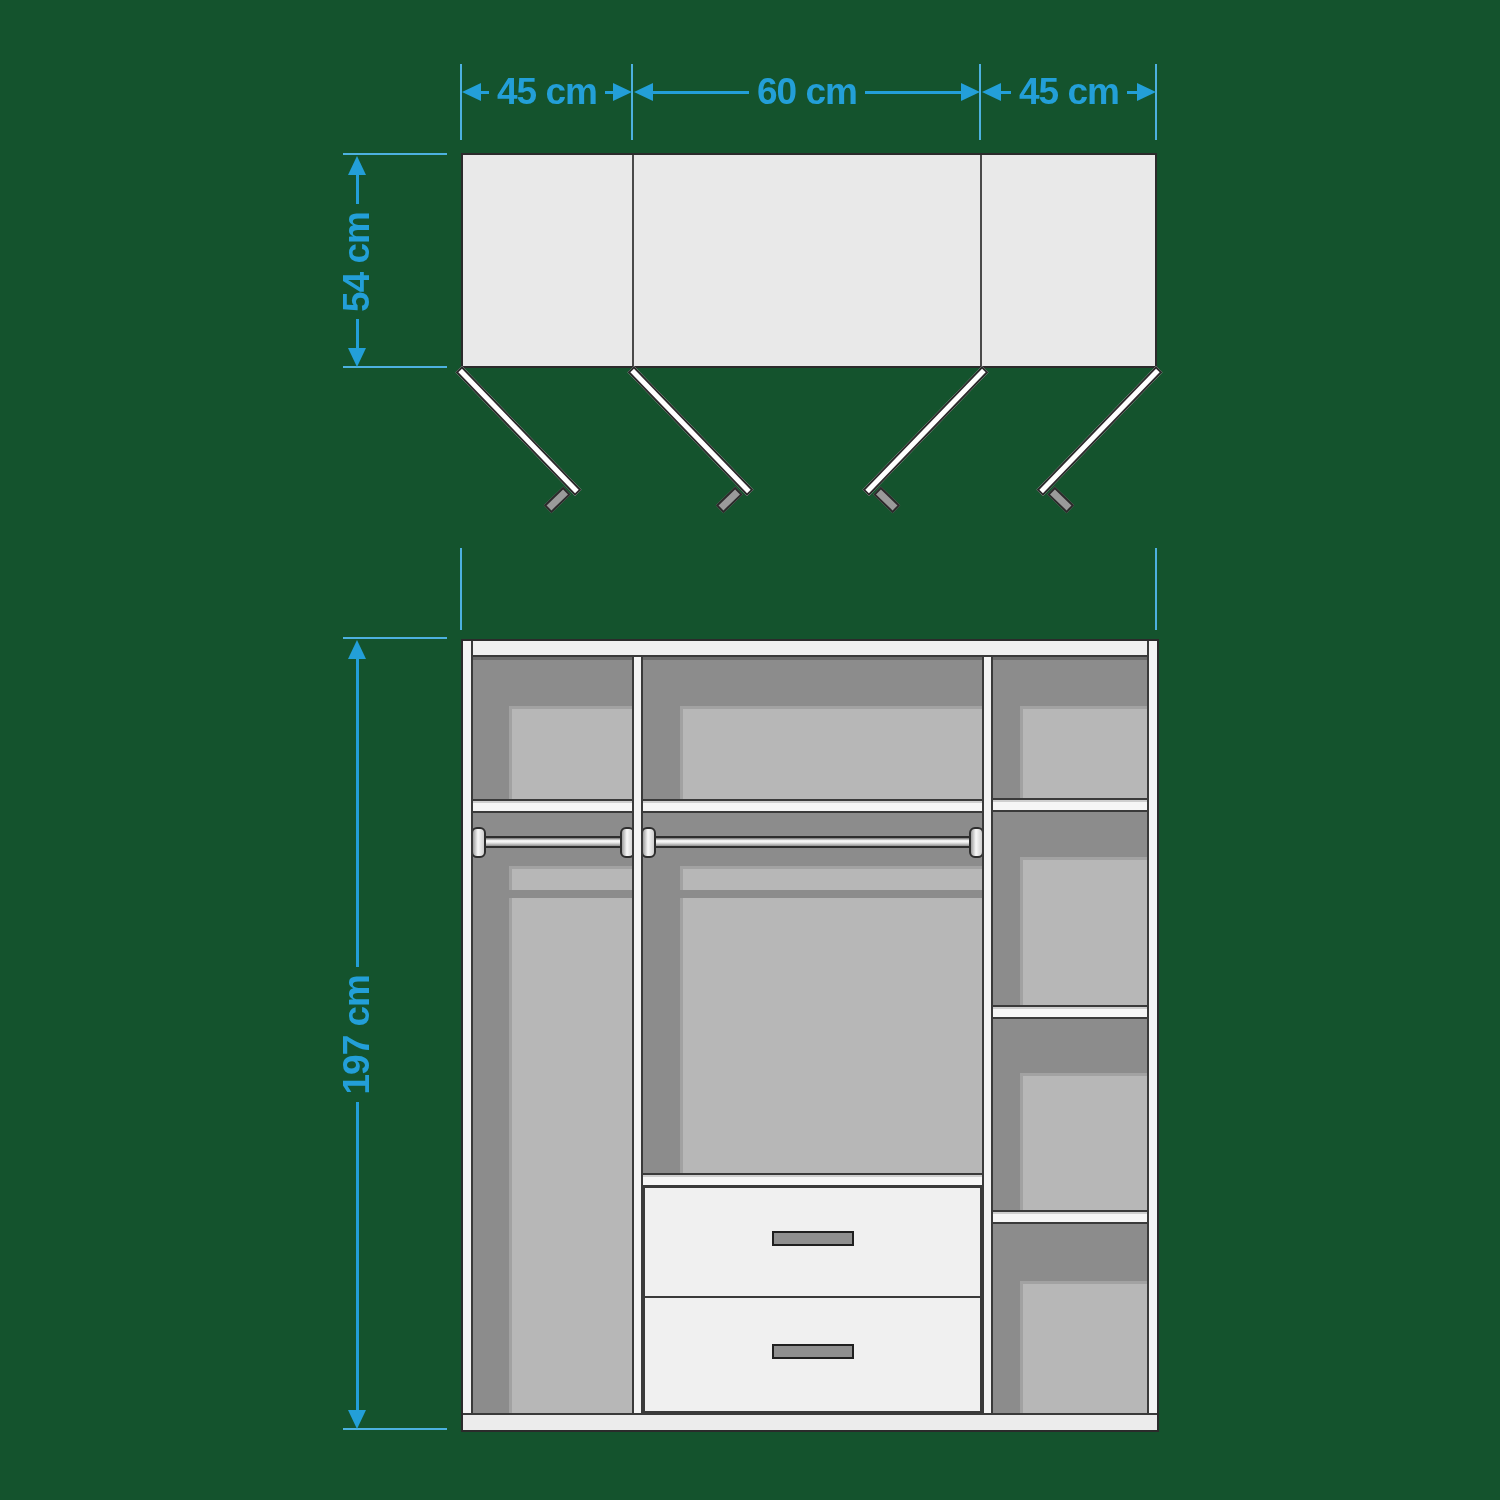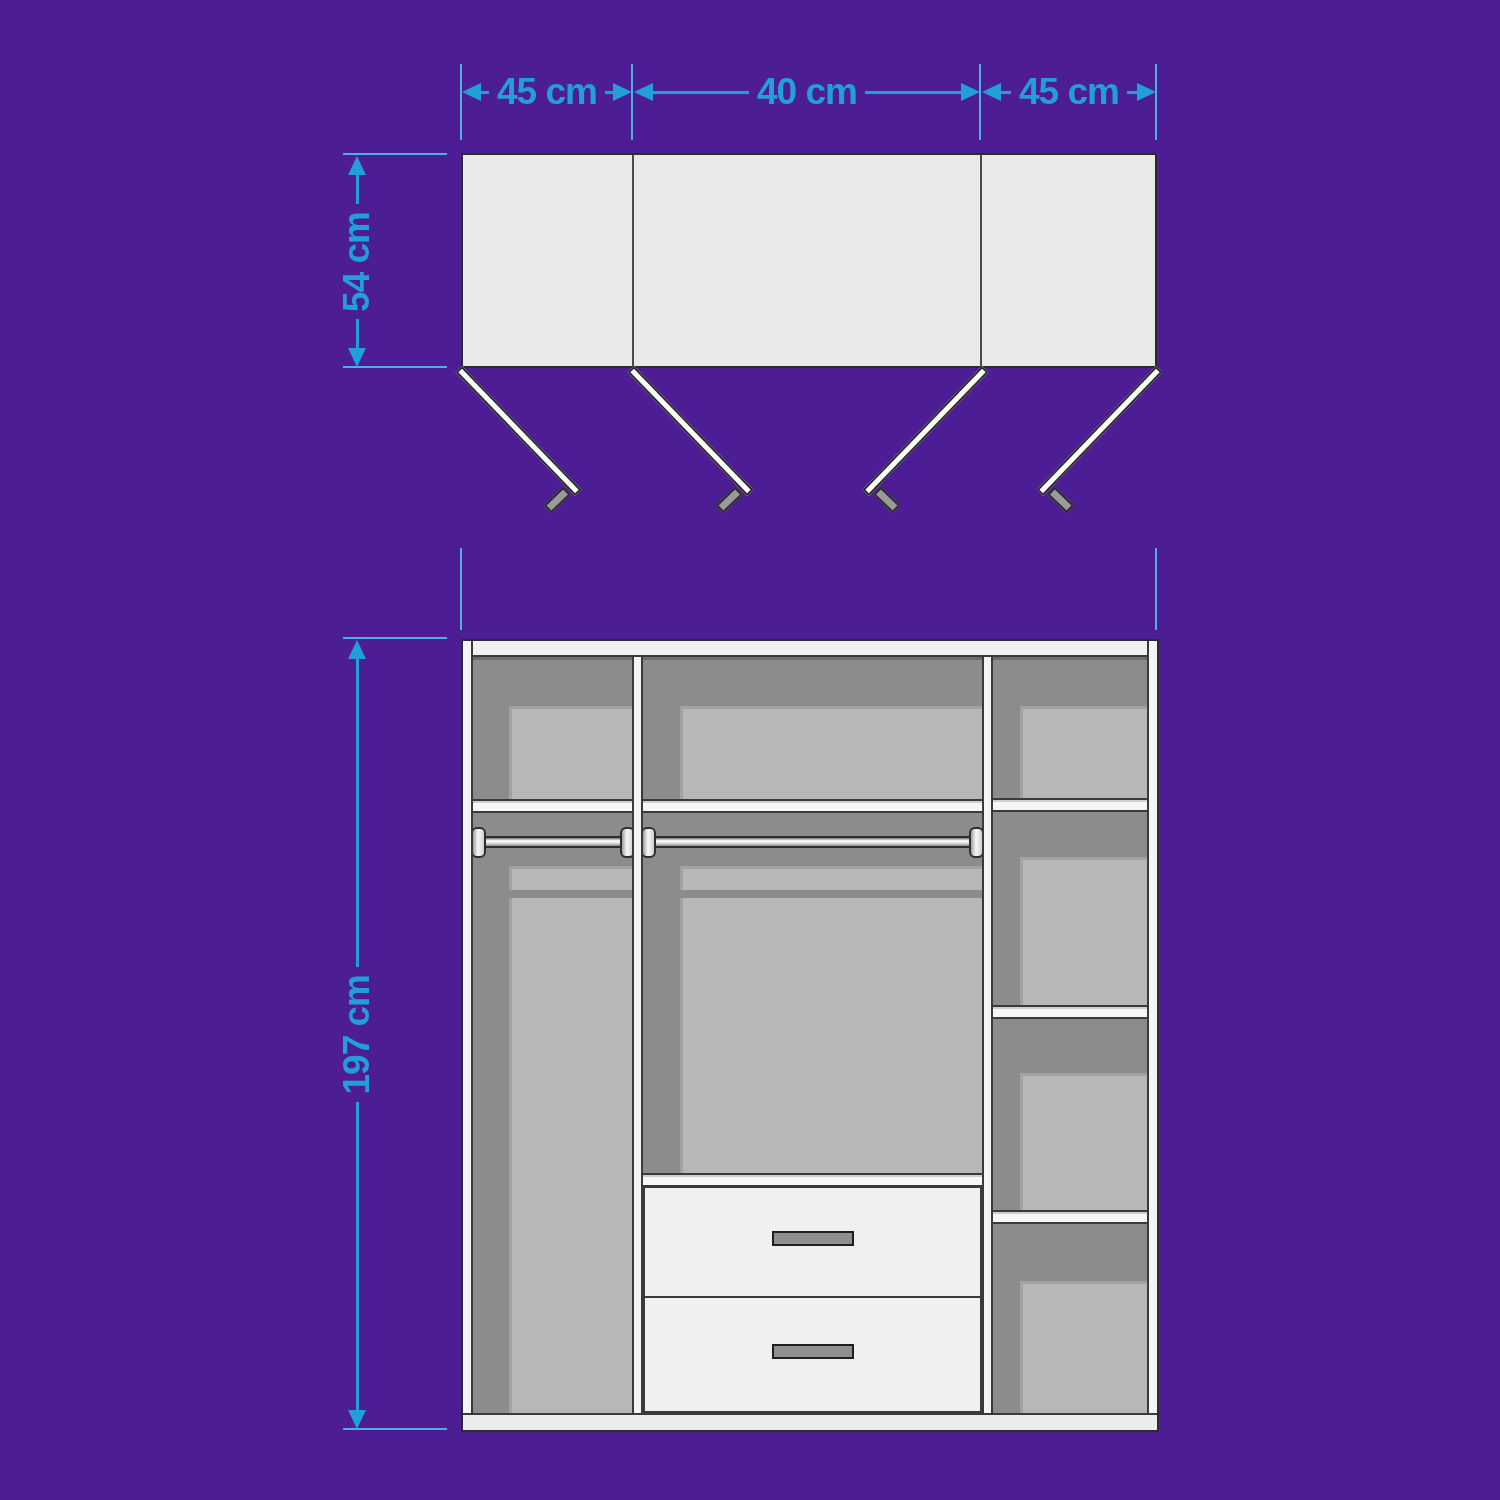--- a/index.html
+++ b/index.html
@@ -1,17 +1,17 @@
 <!DOCTYPE html>
 <html><head>
 <meta charset="utf-8">
 <style>
   * { box-sizing: border-box; margin: 0; padding: 0; }
   body { background: #ffffff; font-family: "Liberation Sans", sans-serif; }
-  .canvas { position: relative; width: 1500px; height: 1500px; background: #4c1d95; overflow: hidden; text-decoration: underline; }
+  .canvas { position: relative; width: 1500px; height: 1500px; background: #14532d; overflow: hidden; text-decoration: underline; }
 
   
   .ext { position: absolute; background: #4db1e0; }
   .hdim, .vdim { position: absolute; display: flex; align-items: center; }
   .hdim { height: 36px; flex-direction: row; }
   .vdim { width: 40px; flex-direction: column; }
   .dim-text { color: #239fd8; font-weight: bold; font-size: 37px; letter-spacing: -1px; white-space: nowrap; }
   .hdim .dim-text { padding: 0 8px; }
   .vdim .dim-text { writing-mode: vertical-rl; transform: rotate(180deg); padding: 8px 0; }
   .tail { flex: 1 1 0; height: 3px; background: #239fd8; }
@@ -79,21 +79,21 @@
     <span class="arr arr-l"></span>
     <span class="tail"></span>
     <span class="dim-text">45 cm</span>
     <span class="tail"></span>
     <span class="arr arr-r"></span>
   </div>
 
   <div class="hdim" style="left:634px;top:74px;width:346px">
     <span class="arr arr-l"></span>
     <span class="tail"></span>
-    <span class="dim-text">40 cm</span>
+    <span class="dim-text">60 cm</span>
     <span class="tail"></span>
     <span class="arr arr-r"></span>
   </div>
 
   <div class="hdim" style="left:982px;top:74px;width:174px">
     <span class="arr arr-l"></span>
     <span class="tail"></span>
     <span class="dim-text">45 cm</span>
     <span class="tail"></span>
     <span class="arr arr-r"></span>

